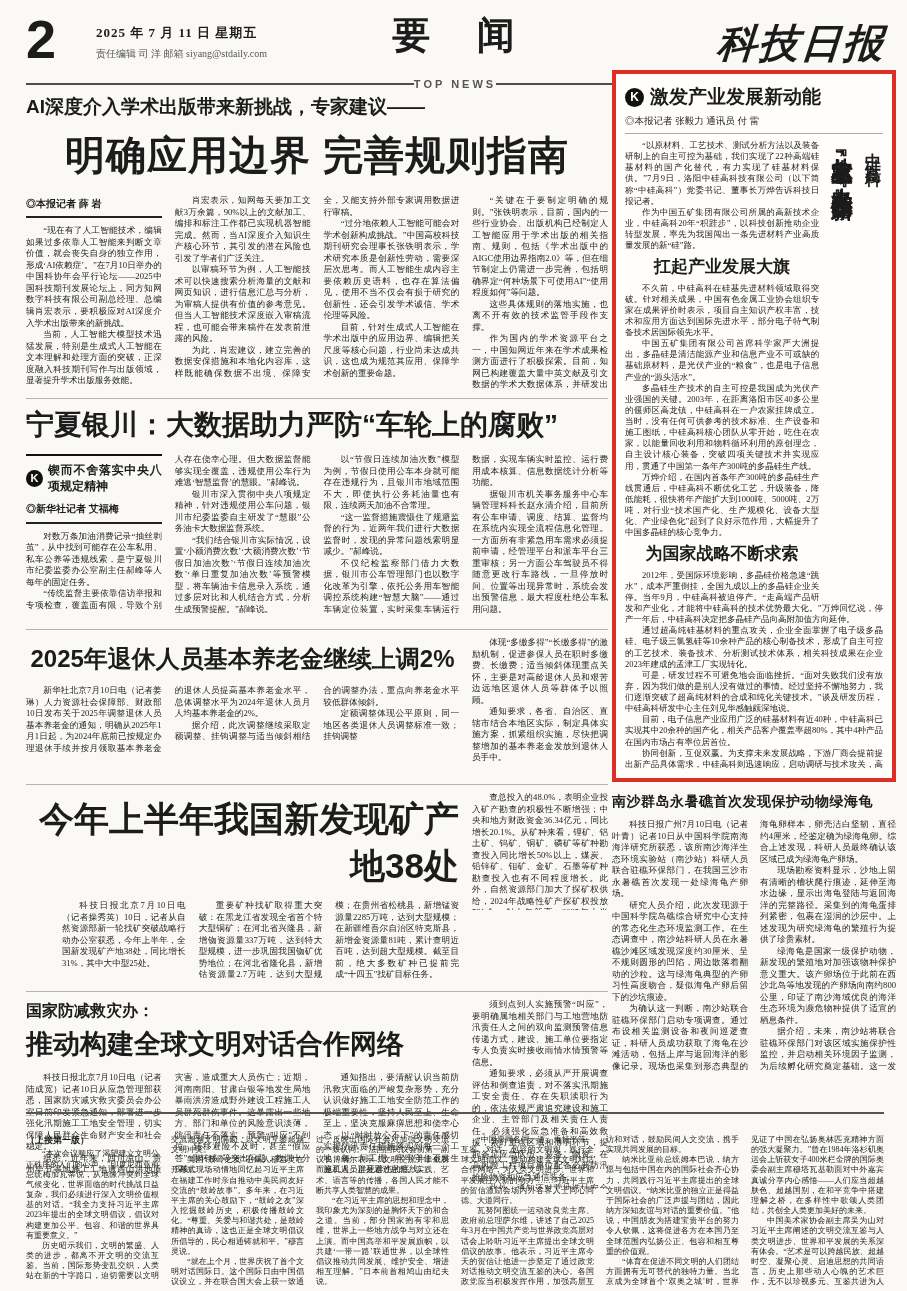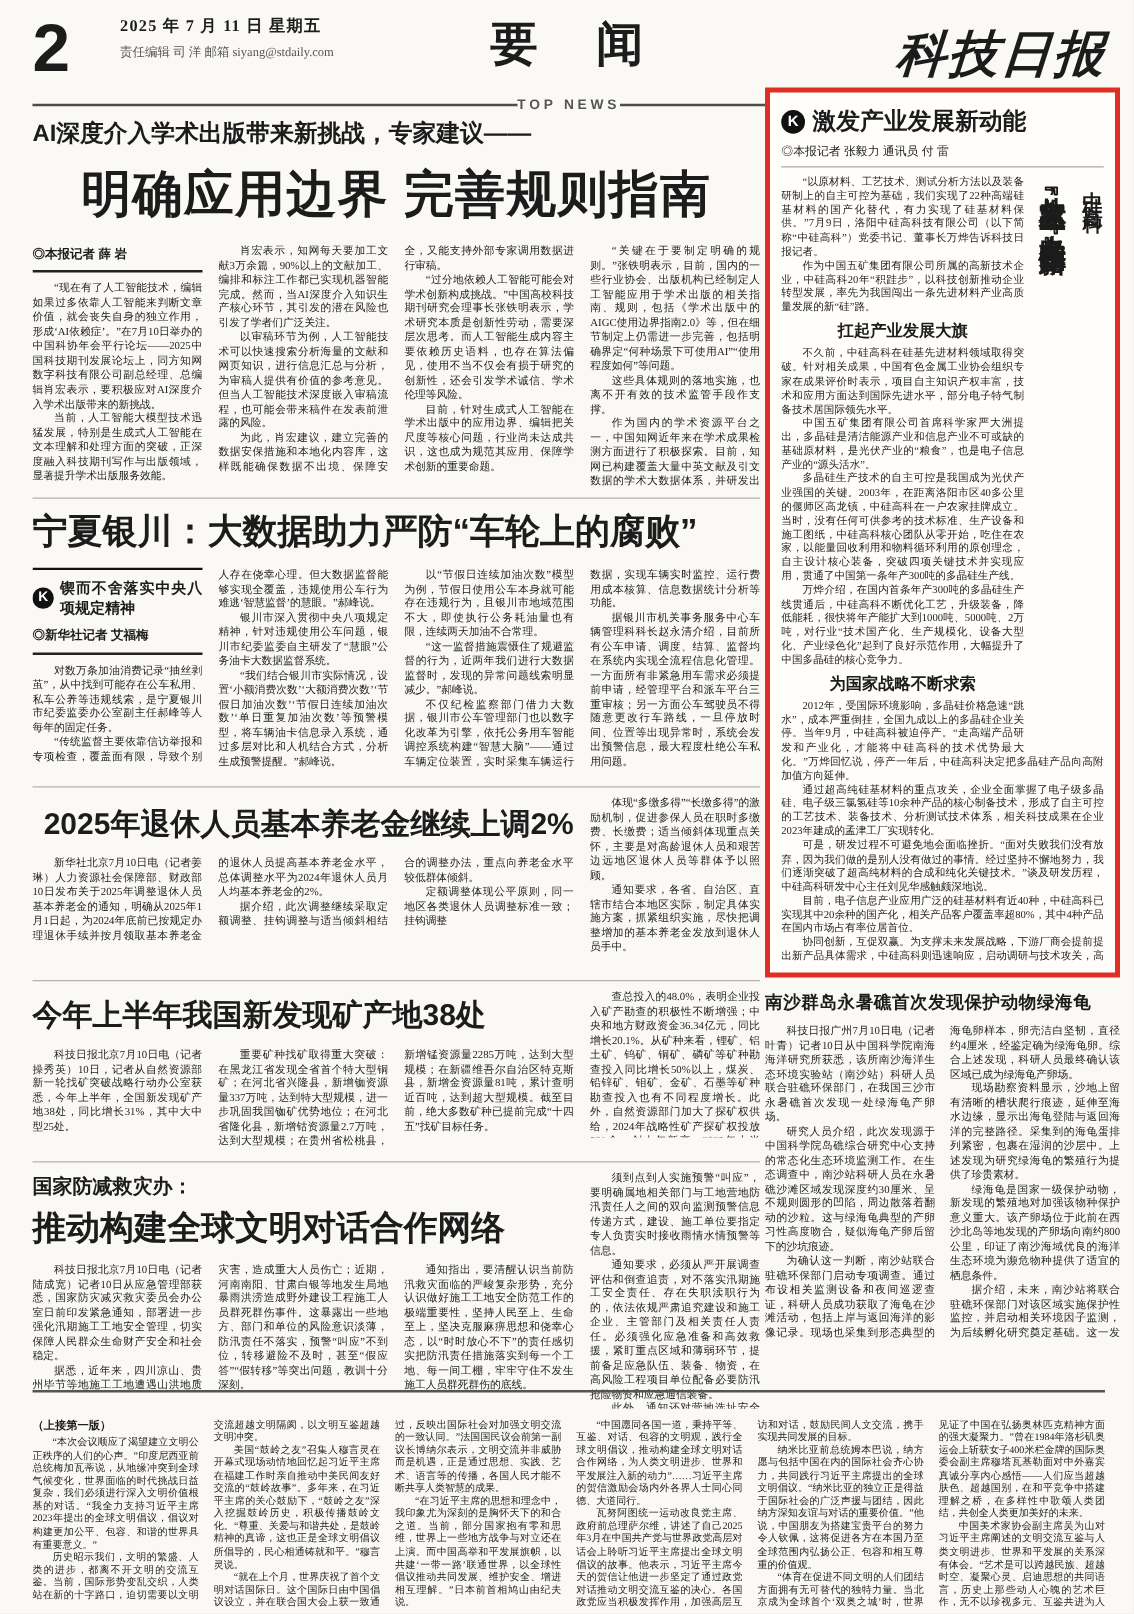--- a/index.html
+++ b/index.html
@@ -3,21 +3,21 @@
 <meta charset="utf-8">
 <style>
   html,body{margin:0;padding:0;background:#e9e7e2;}
   .page{position:relative;width:907px;height:1291px;background:#faf9f5;color:#1c1c1c;
         overflow:hidden;font-family:"Liberation Serif","DejaVu Serif",serif;}
 
   
   .hd{position:absolute;left:0;top:0;width:100%;height:90px;}
   .pagenum{position:absolute;left:26px;top:12px;font-size:54px;line-height:1;font-weight:900;
            font-family:"Liberation Sans",sans-serif;}
-  .dateblock{position:absolute;left:96px;top:12px;}
+  .dateblock{position:absolute;left:96px;top:24px;}
   .date{font-size:13px;font-weight:700;letter-spacing:1px;}
   .editor{font-size:10px;color:#555;margin-top:5px;}
   .stitle{position:absolute;left:0;top:10px;width:100%;text-align:center;font-size:38px;
           font-weight:900;letter-spacing:18px;text-indent:18px;
           font-family:"Liberation Sans",sans-serif;}
   .masthead{position:absolute;right:22px;top:16px;font-size:40px;font-weight:900;font-style:italic;
             font-family:"DejaVu Serif",serif;transform:skewX(-4deg);letter-spacing:2px;}
   .hrule{position:absolute;top:78px;left:26px;width:858px;display:flex;align-items:center;gap:0;}
   .hline{flex:1;height:2px;background:#4d4d4d;}
   .topnews{font-size:11px;font-weight:700;color:#555;letter-spacing:3px;
@@ -44,45 +44,45 @@
           margin:0 0 12px;letter-spacing:1px;}
   .h-a{height:196px;}
   .b-head{font-size:28px;font-weight:900;font-family:"Liberation Sans",sans-serif;margin:2px 0 10px;}
   .h-b{height:168px;}
   .badge-row{display:flex;align-items:center;gap:5px;font-weight:900;font-size:12px;
              font-family:"Liberation Sans",sans-serif;border-top:2.5px solid #111;padding-top:6px;
              margin-bottom:6px;}
   .split{display:flex;gap:13px;}
   .split-left{width:433px;flex:none;}
   .onecol{flex:1;}
-  .c-head{font-size:24px;font-weight:900;font-family:"Liberation Sans",sans-serif;text-align:right;
+  .c-head{font-size:24px;font-weight:900;font-family:"Liberation Sans",sans-serif;text-align:center;
           margin:6px 0 10px;}
   .h-c{height:74px;}  .h-cr{height:140px;}
-  .d-head{font-size:24px;font-weight:900;font-family:"Liberation Sans",sans-serif;text-align:left;
+  .d-head{font-size:35px;font-weight:900;font-family:"Liberation Sans",sans-serif;text-align:right;
           margin:4px 0 10px;}
-  .h-d{height:84px;}  .h-dr{height:118px;}
+  .h-d{height:84px;margin-left:36px;}  .h-dr{height:118px;}
   .e-kicker{font-size:16px;font-weight:900;font-family:"Liberation Sans",sans-serif;margin:2px 0 4px;}
   .e-head{font-size:27px;font-weight:900;font-family:"Liberation Sans",sans-serif;margin:0 0 10px;}
   .h-e{height:110px;} .h-er{height:190px;}
 
   
   .rightcol{position:absolute;left:612px;top:70px;width:284px;}
   .redbox{border:4px solid #dd2f23;background:#fffefb;height:712px;box-sizing:border-box;
           padding:8px 9px;display:flex;flex-direction:column;}
   .rb-header{display:flex;align-items:center;gap:6px;font-size:19px;font-weight:900;
              font-family:"Liberation Sans",sans-serif;padding:2px 0 5px;}
   .kcircle.big{width:19px;height:19px;font-size:12px;}
   .rb-byline{font-size:9.5px;font-weight:400;font-family:"Liberation Sans",sans-serif;
              border-bottom:1px solid #aaa;padding-bottom:5px;margin-bottom:6px;}
   .rb-body{flex:1;overflow:hidden;font-size:8.5px;line-height:1.31;text-align:justify;}
   .v-title{float:right;writing-mode:vertical-rl;text-orientation:upright;height:455px;
            margin:0 0 6px 8px;font-family:"Liberation Sans",sans-serif;}
   .v-small{display:block;font-size:16px;font-weight:900;letter-spacing:6px;margin-block-end:6px;}
   .v-large{display:block;font-size:22px;font-weight:900;letter-spacing:1px;}
-  .rb-subhead{text-align:center;font-weight:900;font-size:13px;
+  .rb-subhead{text-align:center;font-weight:900;font-size:17px;
               font-family:"Liberation Sans",sans-serif;margin:5px 0 4px;}
   .turtle{margin-top:11px;}
   .t-head{font-size:14px;font-weight:900;font-family:"Liberation Sans",sans-serif;white-space:nowrap;
           margin:0 0 8px;letter-spacing:0.5px;}
   .h-t{height:258px;}
 
   
   .bottomstrip{position:absolute;left:26px;top:1112px;width:858px;border-top:2px solid #555;
                padding-top:9px;}
   .h-f{height:162px;font-size:8px;line-height:1.27;margin-top:12px;}

